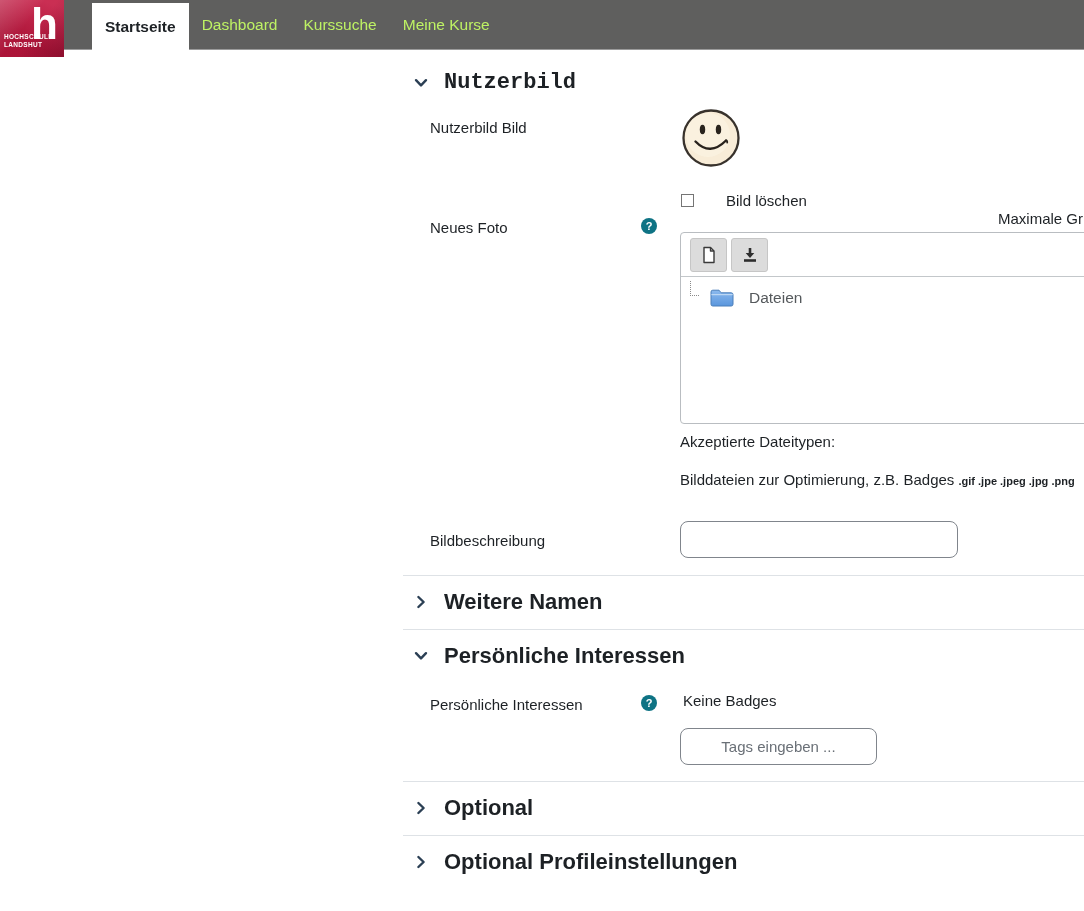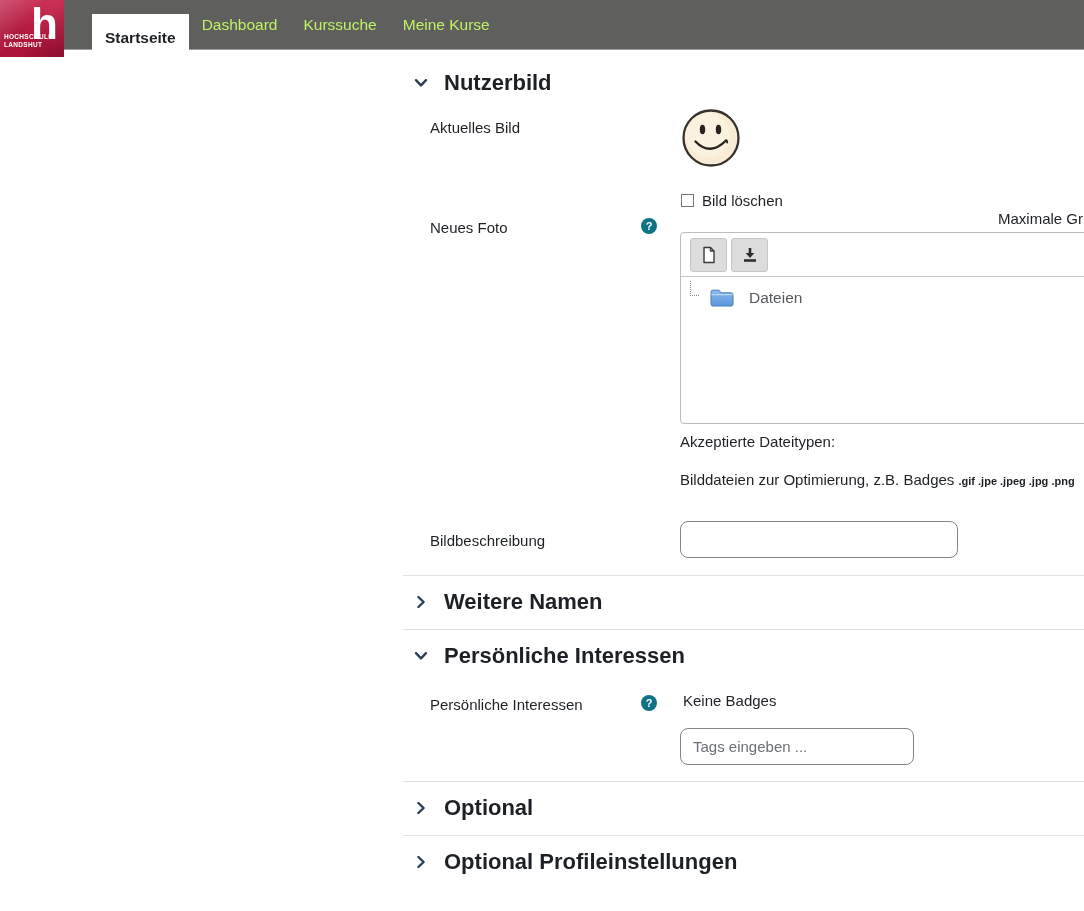--- a/index.html
+++ b/index.html
@@ -18,47 +18,47 @@
     cursor: pointer; }
   .logo-letter { position: absolute; top: -2px; right: 6px; color: #fff;
     font-size: 44px; font-weight: 700; line-height: 52px; }
   .logo-text { position: absolute; left: 4px; bottom: 9px; color: #fff;
     font-size: 6.5px; font-weight: 700; line-height: 7.5px; letter-spacing: 0.3px; }
   .nav-tabs { display: flex; height: 50px; padding-left: 92px; list-style: none;
     align-items: stretch; }
   .nav-tab { display: flex; align-items: center; padding: 0 13px; color: #bef264;
     font-size: 15.5px; cursor: pointer; white-space: nowrap; }
   .nav-tab.active { background: #fff; color: #1d2125; font-weight: 700;
-    margin-top: 14px; height: 47px; }
+    margin-top: 3px; height: 47px; }
 
   
   .page { margin-left: 403px; width: 681px; }
   .section-header { display: flex; align-items: center; }
   .section-header .chev { width: 16px; height: 16px; margin-left: 10px;
     flex: 0 0 16px; cursor: pointer; }
   .section-header .title { margin-left: 15px; font-size: 22px; font-weight: 700;
     color: #1d2125; line-height: 30px; cursor: pointer; }
-  .hdr-expanded { margin-top: 18px; }
+  .hdr-expanded { margin-top: 18px; font-family: Liberation Mono, monospace; }
   .hdr-collapsed { padding: 11px 0 12px 0; }
   .divider { border-top: 1px solid #dee2e6; width: 100%; height: 0; }
 
   .form-row { display: flex; }
   .col-label { width: 277px; flex: 0 0 277px; padding-left: 27px; padding-right: 23px;
     display: flex; justify-content: space-between; align-items: flex-start; }
   .col-label .lbl { font-size: 15px; color: #1d2125; line-height: 20px; }
   .col-value { flex: 1 1 auto; position: relative; }
 
   .help-icon { width: 16px; height: 16px; display: inline-block; flex: 0 0 16px;
     cursor: pointer; }
 
   
   .row-current { margin-top: 10px; }
   .row-current .col-label { padding-top: 10px; }
   .avatar { width: 60px; height: 60px; display: block; margin-left: 1px; }
-  .check-row { display: flex; align-items: center; margin-top: 22px; height: 20px; }
+  .check-row { display: flex; align-items: center; margin-top: 22px; height: 20px; gap: 24px; }
   .checkbox { width: 13px; height: 13px; border: 1px solid #757575; background: #fff;
     display: inline-block; margin-left: 1px; cursor: pointer; }
   .check-label { margin-left: 8px; font-size: 15px; }
 
   
   .row-newphoto { }
   .row-newphoto .col-label { padding-top: 8px; }
   .maxsize { height: 22px; margin-left: 318px; white-space: nowrap; font-size: 15px;
     line-height: 18px; }
   .filebox { width: 520px; height: 192px; border: 1px solid #b9bdc1;
@@ -79,21 +79,21 @@
   .accepted-types { margin-top: 18px; font-size: 15px; line-height: 20px; }
   .accepted-ext { font-size: 11px; font-weight: bold; }
 
   
   .row-desc { margin-top: 30px; }
   .row-desc .col-label { padding-top: 10px; }
   .text-input { height: 37px; border: 1px solid #80858c; border-radius: 8px;
     font-size: 15px; padding: 0 12px; color: #1d2125; background: #fff;
     font-family: "Liberation Sans", sans-serif; outline: none; }
   .input-desc { width: 278px; }
-  .input-tags { width: 234px; }
+  .input-tags { width: 197px; text-align: center; }
   .text-input::placeholder { color: #6a7077; opacity: 1; }
 
   
   .row-interests { margin-top: 8px; padding-bottom: 16px; }
   .row-interests .col-label { padding-top: 4px; }
   .no-selection { font-size: 15px; line-height: 20px; padding-left: 3px; }
   .row-interests .input-tags { margin-top: 17px; display: block; }
 </style>
 </head>
 <body>
@@ -118,21 +118,21 @@
 
   <div class="section-header hdr-expanded">
     <svg class="chev" viewBox="0 0 16 16">
       <path d="M3 5.2 L8 10.4 L13 5.2" fill="none" stroke="#2b3f54" stroke-width="2.4" stroke-linecap="round" stroke-linejoin="round"></path>
     </svg>
     <span class="title">Nutzerbild</span>
   </div>
 
   <div class="form-row row-current">
     <div class="col-label">
-      <span class="lbl">Aktuelles Bild</span>
+      <span class="lbl">Nutzerbild Bild</span>
     </div>
     <div class="col-value">
       <svg class="avatar" viewBox="0 0 60 60">
         <circle cx="30" cy="30" r="27.5" fill="#f8ecd7" stroke="#38322c" stroke-width="2.3"></circle>
         <circle cx="27" cy="27" r="22" fill="#fbf3e3" stroke="none" opacity="0.7"></circle>
         <ellipse cx="21.5" cy="21.5" rx="2.7" ry="4.8" fill="#29231d"></ellipse>
         <ellipse cx="37.5" cy="21.5" rx="2.7" ry="4.8" fill="#29231d"></ellipse>
         <path d="M14.5 33.5 Q29 48.5 45 32.5" fill="none" stroke="#29231d" stroke-width="2.4" stroke-linecap="round"></path>
         <path d="M45 32.5 q1.5 0.2 1.2 2.2" fill="none" stroke="#29231d" stroke-width="1.8" stroke-linecap="round"></path>
       </svg>

